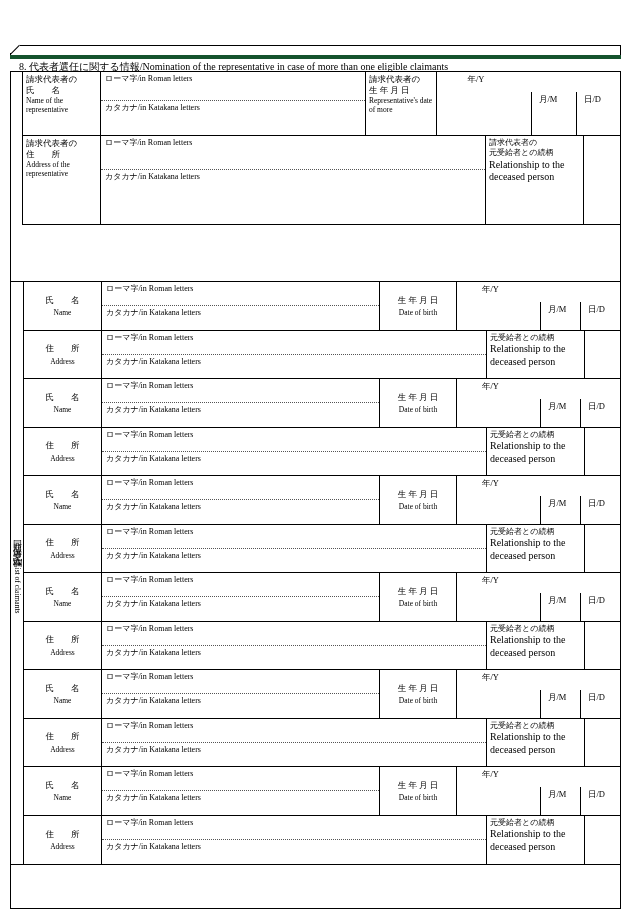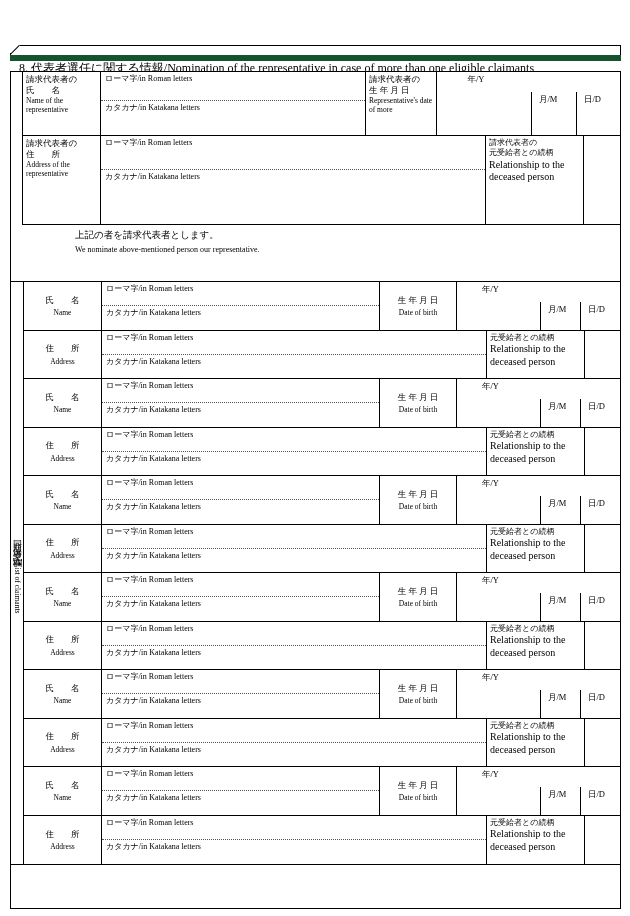--- a/index.html
+++ b/index.html
@@ -13,22 +13,22 @@
 
   
   .frame { position:absolute; left:10px; top:45px; width:611px; height:864px; border:1px solid #000; }
   .corner-patch { position:absolute; left:8px; top:44px; width:12px; height:9px; background:#fff; }
   .corner-diag { position:absolute; left:10px; top:54px; width:13px; height:1px; background:#000;
                  transform:rotate(-45deg); transform-origin:0 0; }
 
   
   .section-header {
     position:absolute; left:10px; top:55px; width:611px; height:17px;
-    border-top:6px solid #14532d; border-bottom:1px solid #000;
-    font-size:12px; line-height:15px; padding-left:9px; background:#fff;
+    border-top:4px solid #14532d; border-bottom:1px solid #000;
+    font-size:10px; line-height:15px; padding-left:9px; background:#fff;
     white-space:nowrap; overflow:hidden;
   }
 
   
   .row { display:flex; border-bottom:1px solid #000; }
   .row:last-child { border-bottom:none; }
   .cell { border-right:1px solid #000; position:relative; overflow:hidden; }
   .cell:last-child { border-right:none; }
   .grow { flex:1; }
 
@@ -133,24 +133,20 @@
       </div>
       <div class="cell rel w-rel">
         <div class="ja">請求代表者の</div>
         <div class="ja">元受給者との続柄</div>
         <div class="en">Relationship to the deceased person</div>
       </div>
       <div class="cell grow"></div>
     </div>
   </div>
 
-  <div class="statement">
-    <div class="ja">上記の者を請求代表者とします。</div>
-    <div class="en">We nominate above-mentioned person our representative.</div>
-  </div>
 
   <div class="claimants-table">
     <div class="side-strip">
       <div class="v-ja">同順位者記入欄</div>
       <div class="v-en">List of claimants</div>
     </div>
     <div class="claimants-body" id="claimants-body">
     <div class="claimant-block">
       <div class="row name-row">
         <div class="cell lbl center w-lbl">

